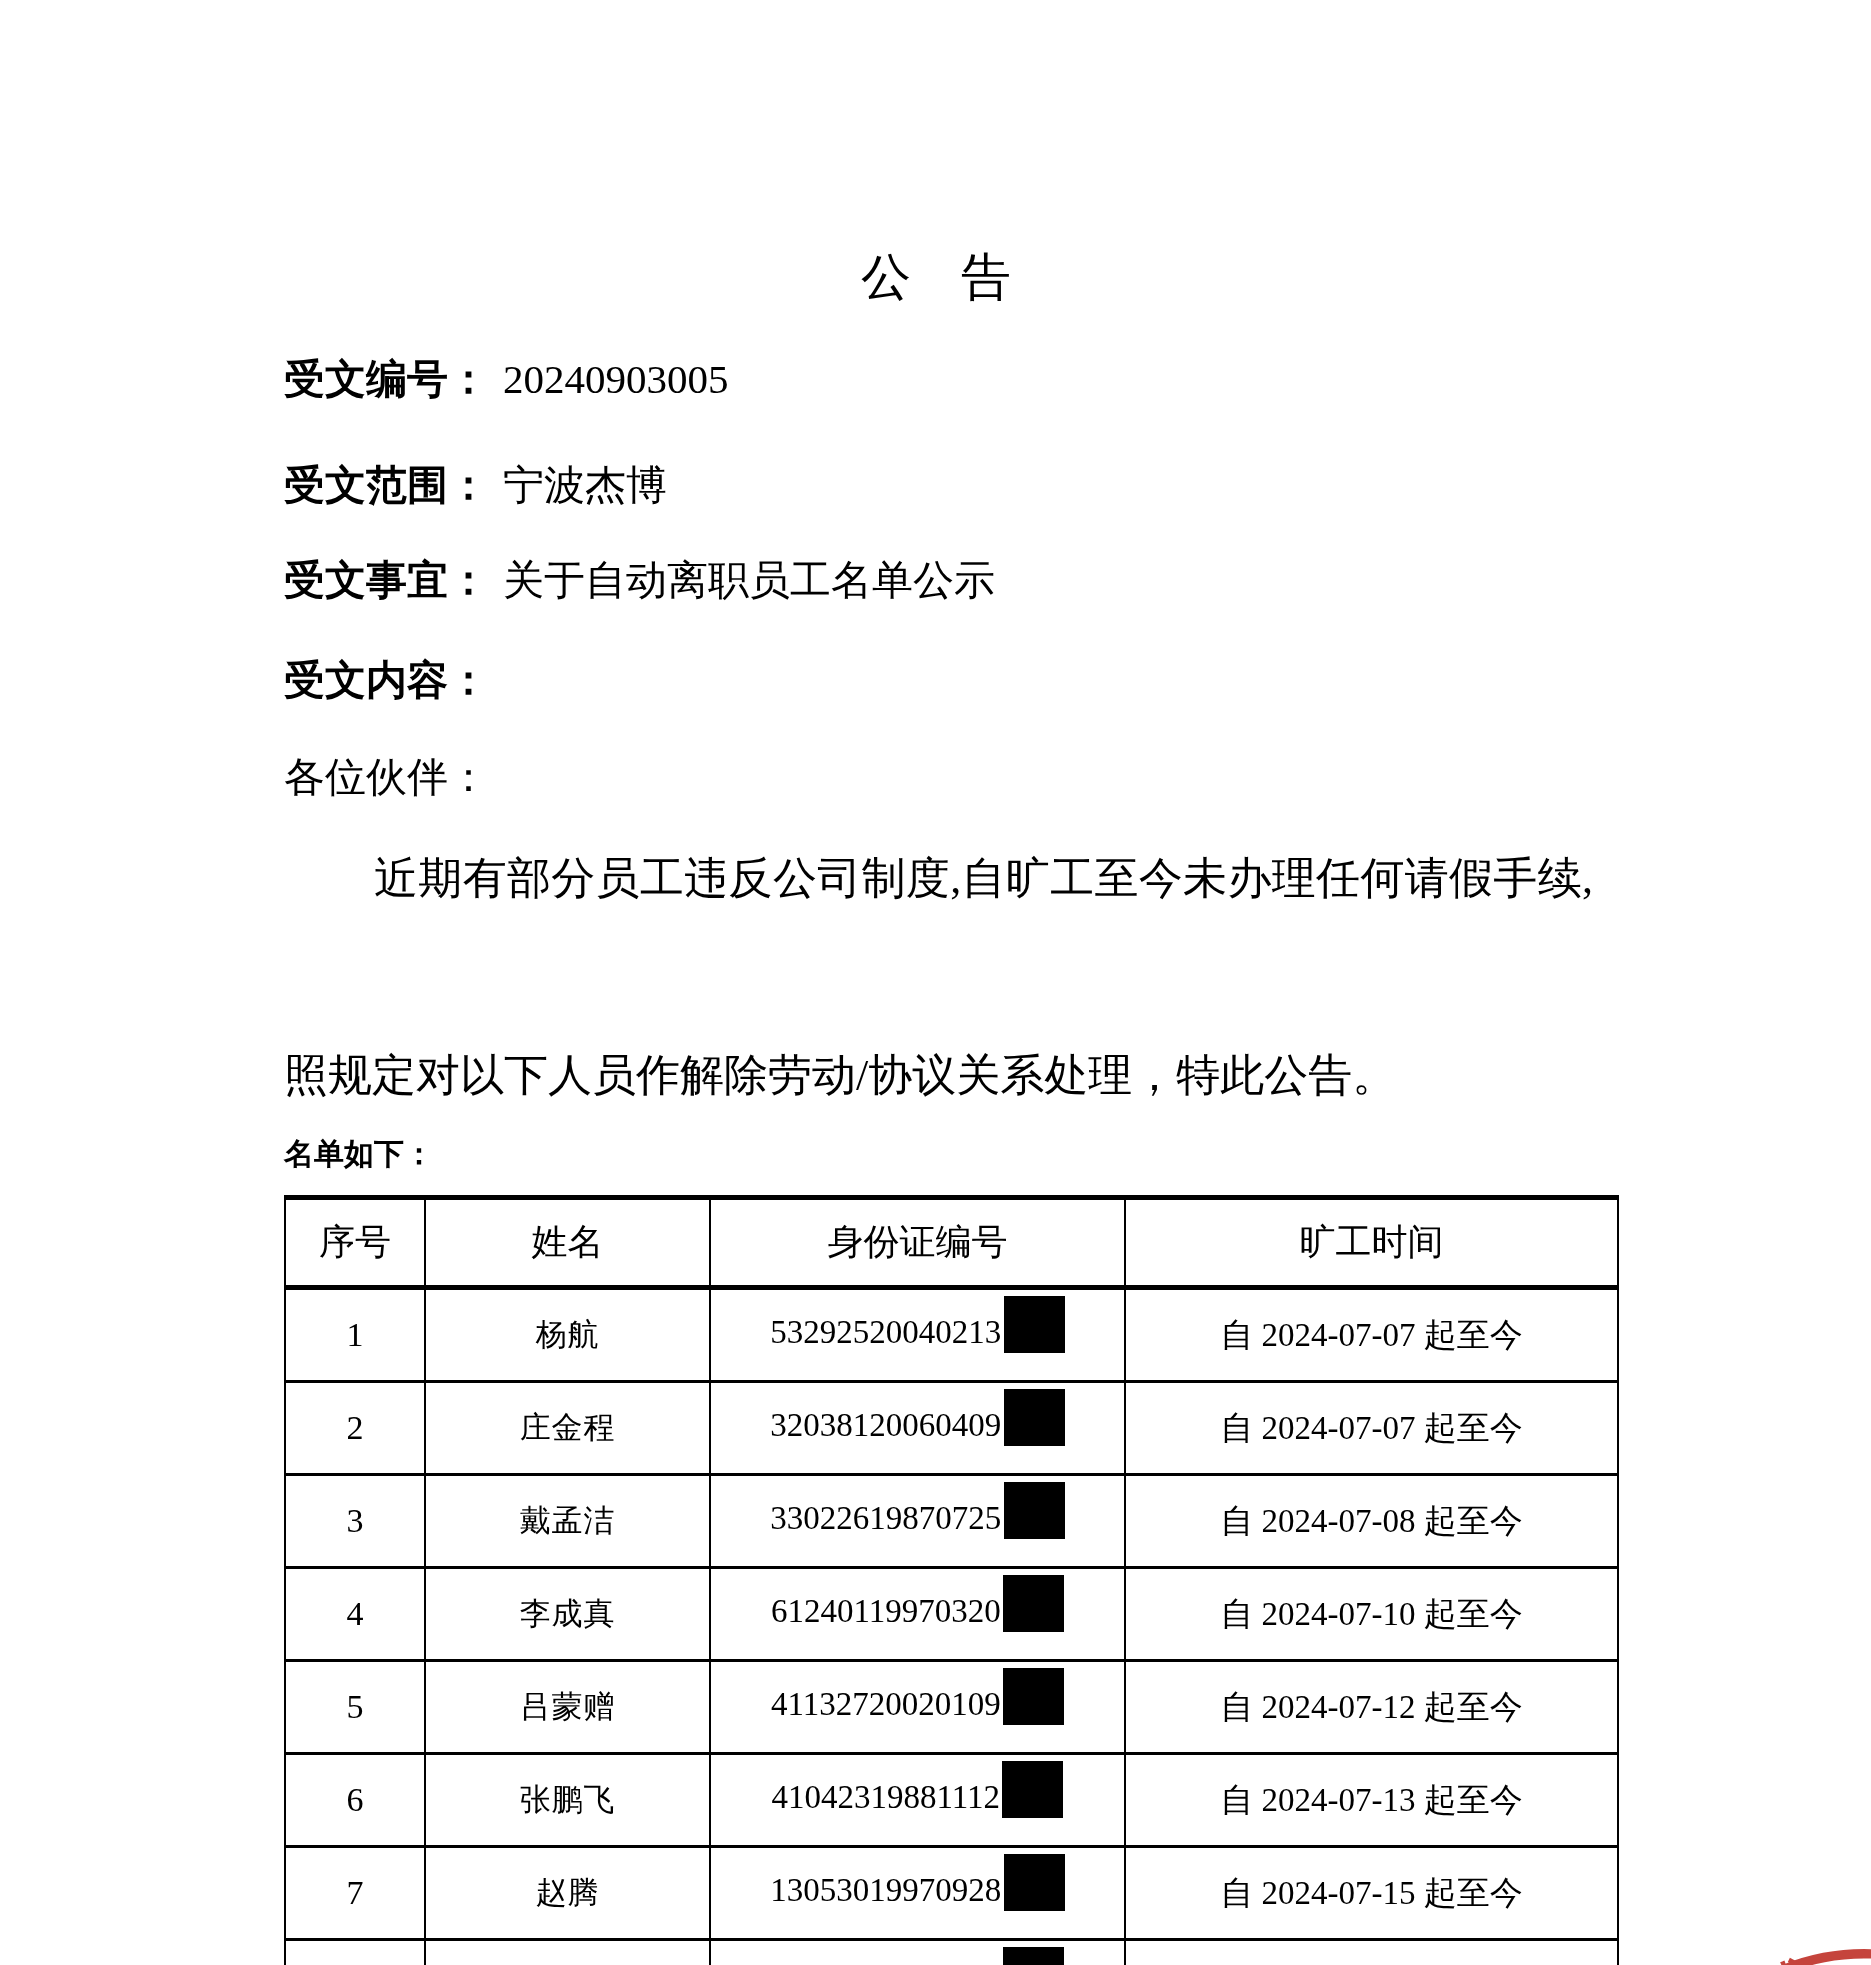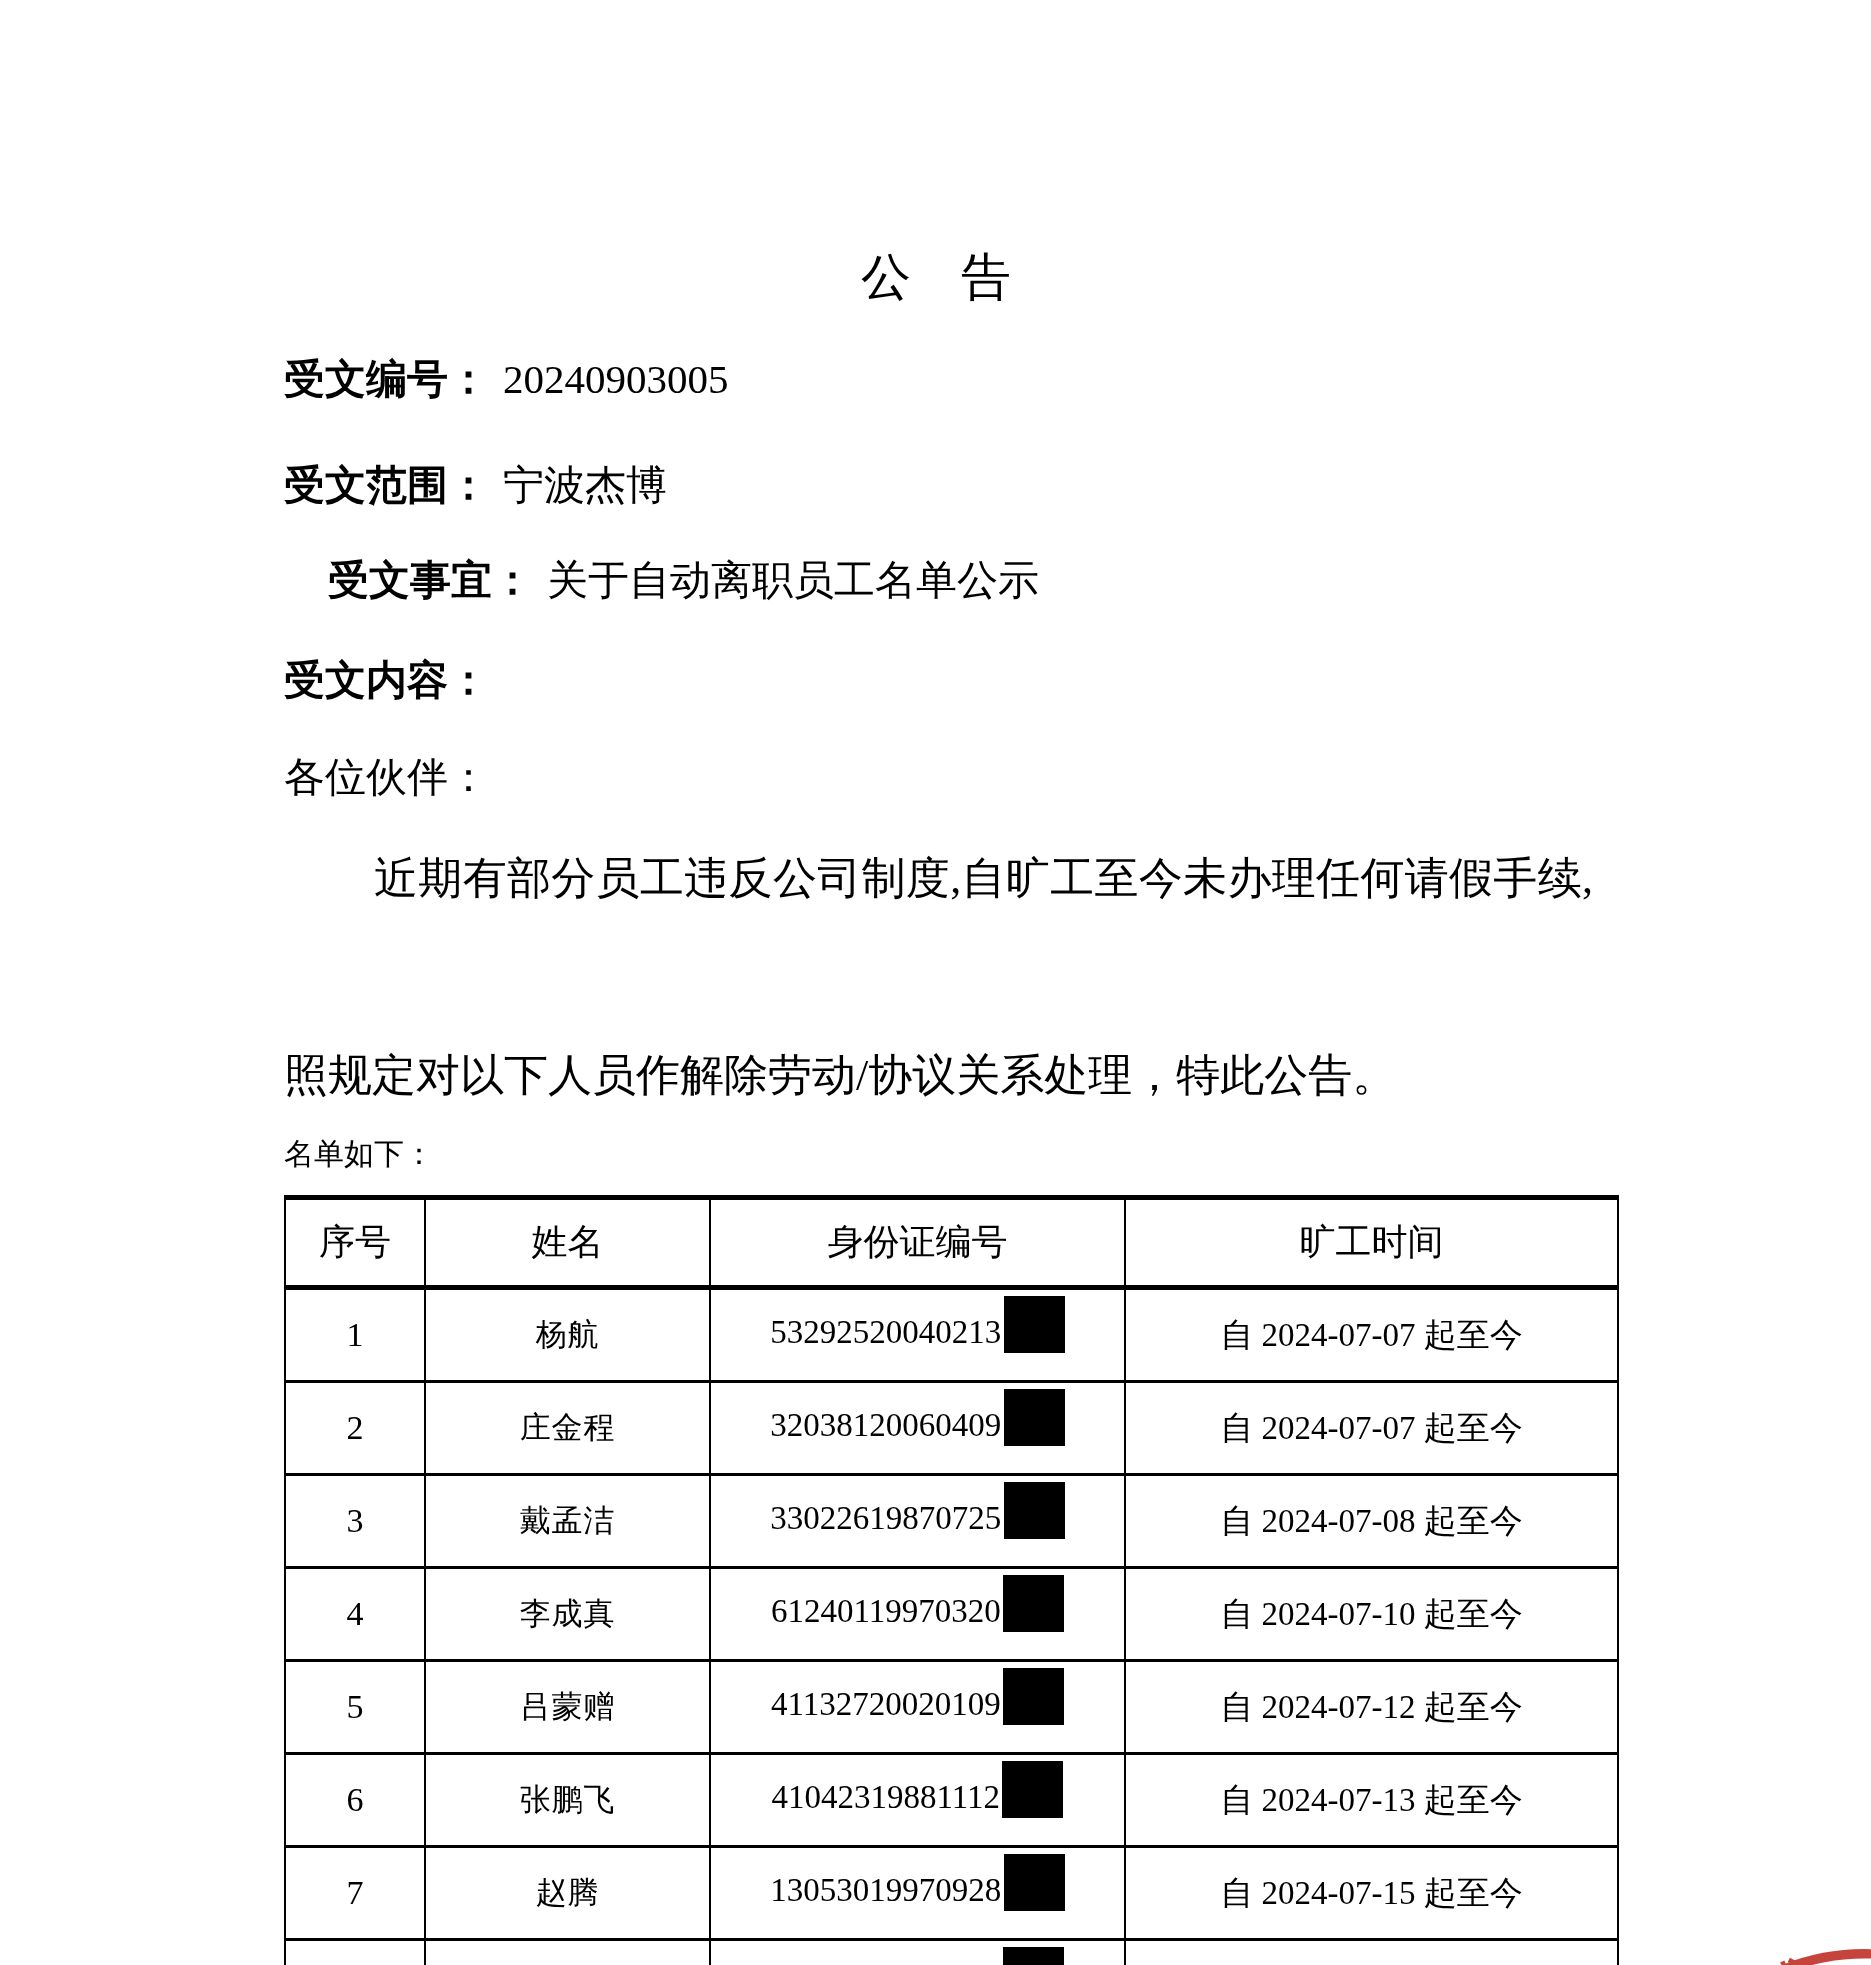--- a/index.html
+++ b/index.html
@@ -30,21 +30,21 @@
     position:absolute;left:284px;width:1309px;
     font-size:44px;line-height:67px;white-space:nowrap;
   }
   .para-line.just{
     white-space:normal;
     text-align:justify;text-align-last:justify;
   }
   .indent{text-indent:90px;}
   .list-intro{
     position:absolute;left:284px;top:1132px;
-    font-size:30px;font-weight:400;line-height:43px;
+    font-size:30px;font-weight:700;line-height:43px;
   }
   table.roster{
     position:absolute;left:284px;top:1195px;
     border-collapse:collapse;table-layout:fixed;
     width:1333px;
     border-top:5.1px solid #000;
     border-bottom:5.1px solid #000;
   }
   table.roster col.c1{width:140px;}
   table.roster col.c2{width:285px;}
@@ -80,21 +80,21 @@
 <div class="page">
 
   <div class="doc-title">公　告</div>
 
   <div class="meta-line" style="top:346px;">
     <span class="meta-label">受文编号：</span><span class="meta-value">20240903005</span>
   </div>
   <div class="meta-line" style="top:452px;">
     <span class="meta-label">受文范围：</span><span class="meta-value">宁波杰博</span>
   </div>
-  <div class="meta-line" style="top:547px;margin-left:44px;">
+  <div class="meta-line" style="top:547px;">
     <span class="meta-label">受文事宜：</span><span class="meta-value">关于自动离职员工名单公示</span>
   </div>
   <div class="meta-line" style="top:647px;">
     <span class="meta-label">受文内容：</span><span class="meta-value"></span>
   </div>
 
   <div class="salutation">各位伙伴：</div>
 
   <div class="para-line just indent" style="top:845px;">近期有部分员工违反公司制度,自旷工至今未办理任何请假手续,</div>
   <div class="para-line" style="top:1042px;">照规定对以下人员作解除劳动/协议关系处理，特此公告。</div>

